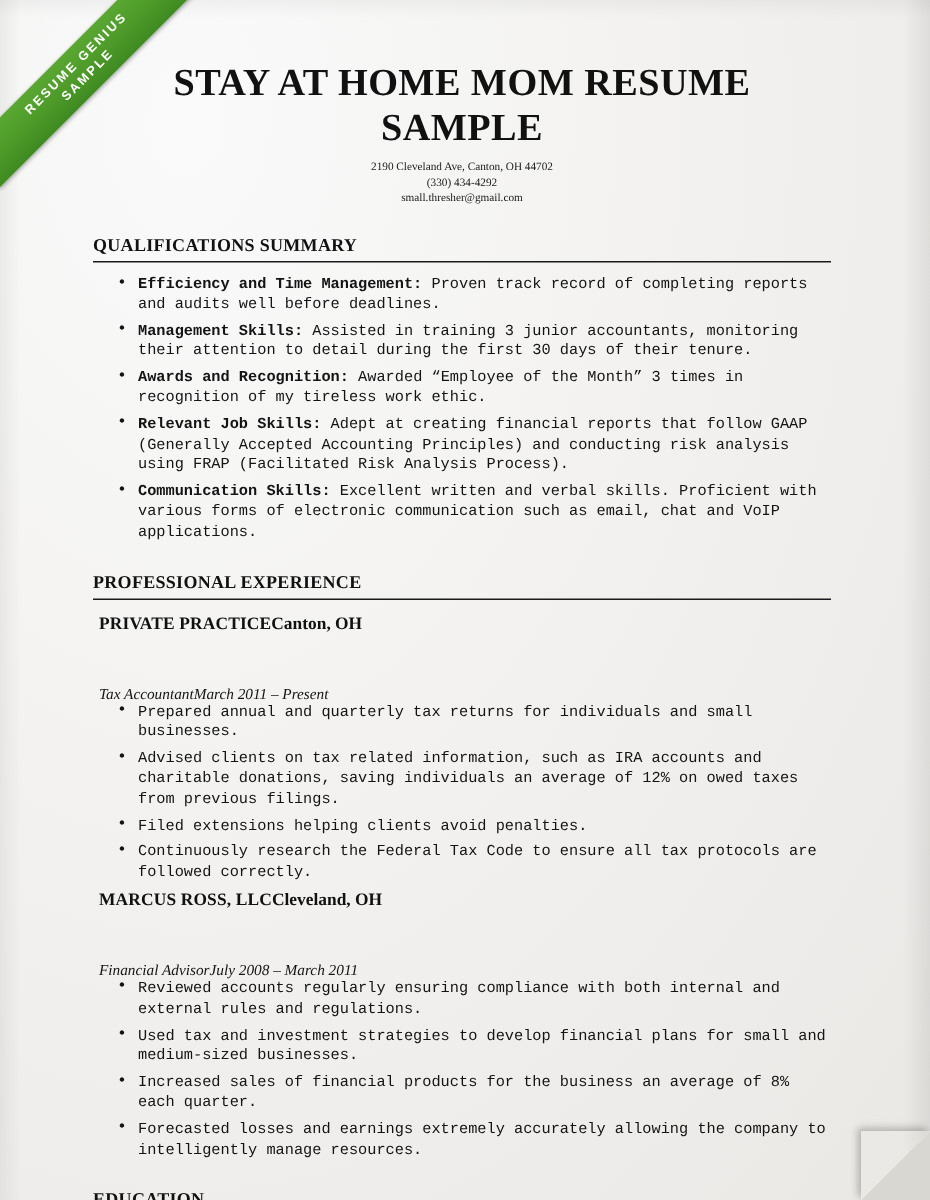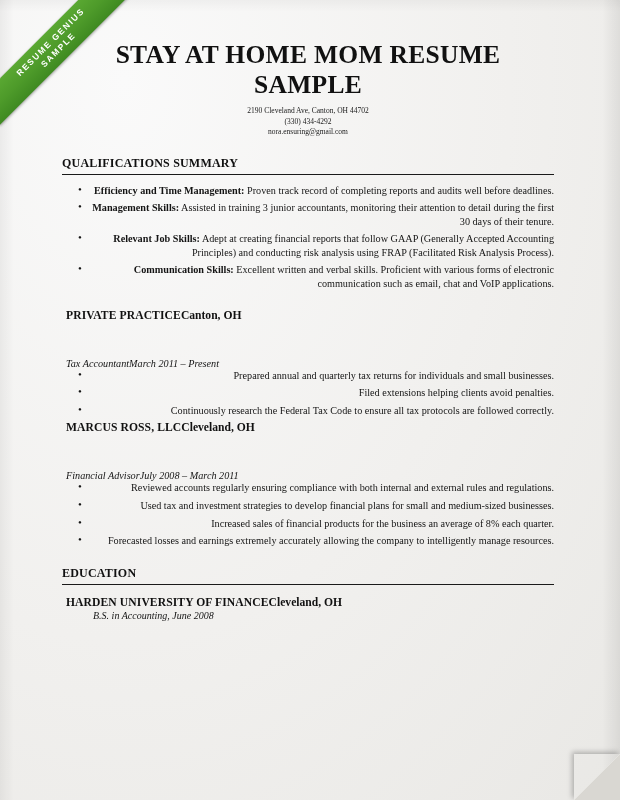--- a/index.html
+++ b/index.html
@@ -108,21 +108,22 @@
     margin: 0;
     padding: 0 0 0 14px;
   }
   ul.bullets > li {
     position: relative;
     font-size: 10.2px;
     line-height: 13.6px;
     color: #141414;
     margin-bottom: 4px;
     padding-left: 16px;
-    text-align: right;
+    text-align: left;
+    font-family: Liberation Mono, monospace;
   }
   ul.bullets > li:before {
     content: "\2022";
     position: absolute;
     left: 2px;
     top: -1px;
     font-size: 11px;
     color: #141414;
   }
   .b-label { font-weight: bold; }
@@ -219,53 +220,58 @@
       <span class="l2">SAMPLE</span>
     </div>
   </div>
 
   <div class="doc">
 
     <h1 class="resume-title">STAY AT HOME MOM RESUME SAMPLE</h1>
 
     <div class="contact-line">2190 Cleveland Ave, Canton, OH 44702</div>
     <div class="contact-line">(330) 434-4292</div>
-    <div class="contact-line">nora.ensuring@gmail.com</div>
+    <div class="contact-line">small.thresher@gmail.com</div>
 
     <div class="section">
       <div class="section-heading">QUALIFICATIONS SUMMARY</div>
       <ul class="bullets">
         <li>
           <span class="b-label">Efficiency and Time Management:</span><span> Proven track record of completing reports and audits well before deadlines.</span>
         </li>
         <li>
           <span class="b-label">Management Skills:</span><span> Assisted in training 3 junior accountants, monitoring their attention to detail during the first 30 days of their tenure.</span>
         </li>
         <li>
+          <span class="b-label">Awards and Recognition:</span><span> Awarded “Employee of the Month” 3 times in recognition of my tireless work ethic.</span>
+        </li>
+        <li>
           <span class="b-label">Relevant Job Skills:</span><span> Adept at creating financial reports that follow GAAP (Generally Accepted Accounting Principles) and conducting risk analysis using FRAP (Facilitated Risk Analysis Process).</span>
         </li>
         <li>
           <span class="b-label">Communication Skills:</span><span> Excellent written and verbal skills. Proficient with various forms of electronic communication such as email, chat and VoIP applications.</span>
         </li>
       </ul>
     </div>
 
     <div class="section">
+      <div class="section-heading">PROFESSIONAL EXPERIENCE</div>
 
       <div class="job">
         <div class="job-head">
           <span class="job-company">PRIVATE PRACTICE</span>
           <span class="job-location">Canton, OH</span>
         </div>
         <div class="job-sub">
           <span class="job-title">Tax Accountant</span>
           <span class="job-dates">March 2011 – Present</span>
         </div>
         <ul class="bullets job-bullets">
           <li>Prepared annual and quarterly tax returns for individuals and small businesses.</li>
+          <li>Advised clients on tax related information, such as IRA accounts and charitable donations, saving individuals an average of 12% on owed taxes from previous filings.</li>
           <li>Filed extensions helping clients avoid penalties.</li>
           <li>Continuously research the Federal Tax Code to ensure all tax protocols are followed correctly.</li>
         </ul>
       </div>
 
       <div class="job">
         <div class="job-head">
           <span class="job-company">MARCUS ROSS, LLC</span>
           <span class="job-location">Cleveland, OH</span>
         </div>

